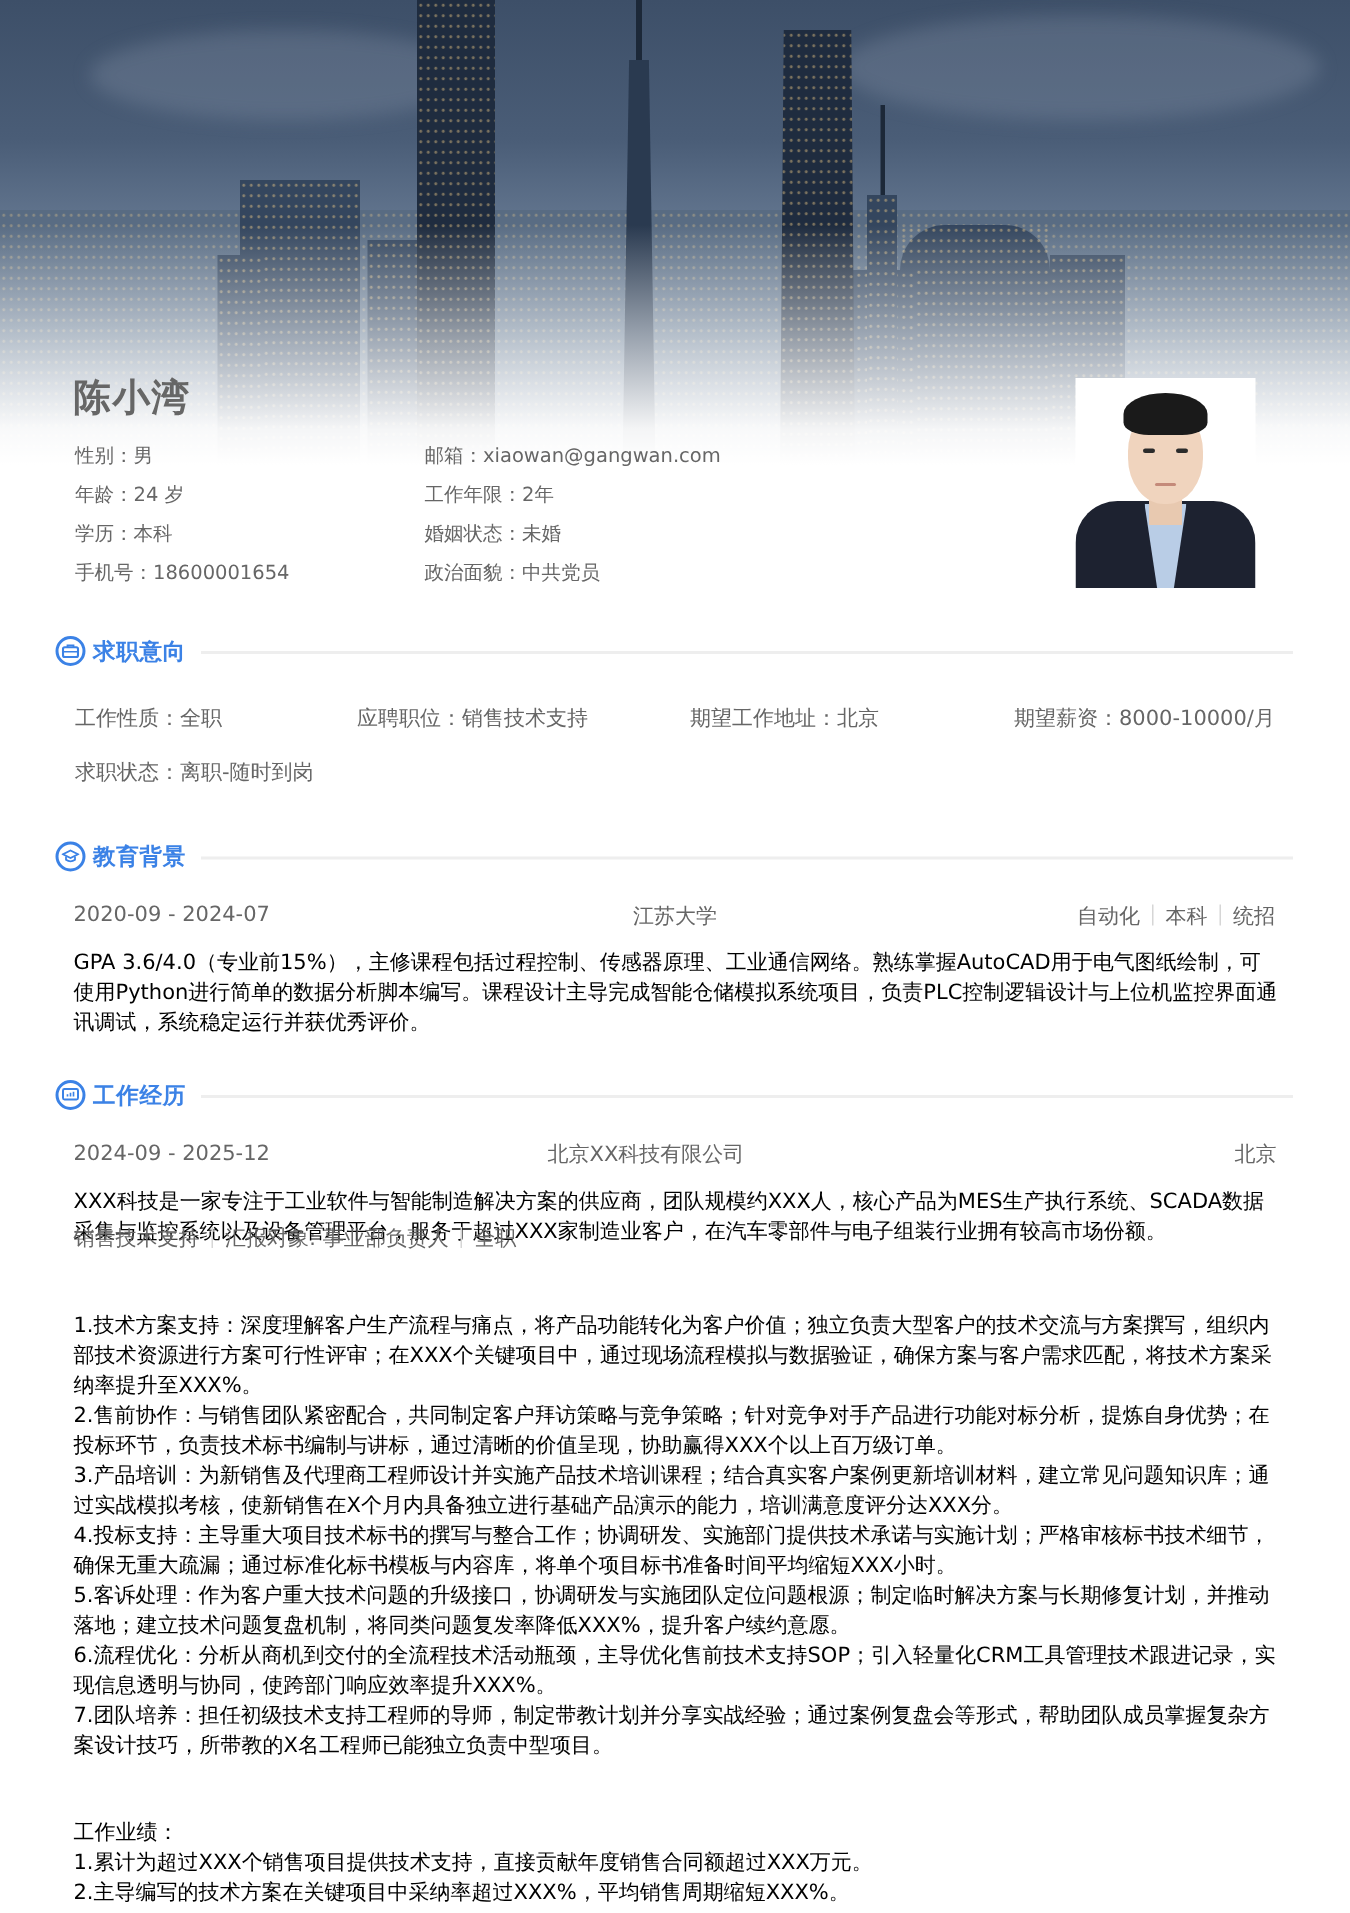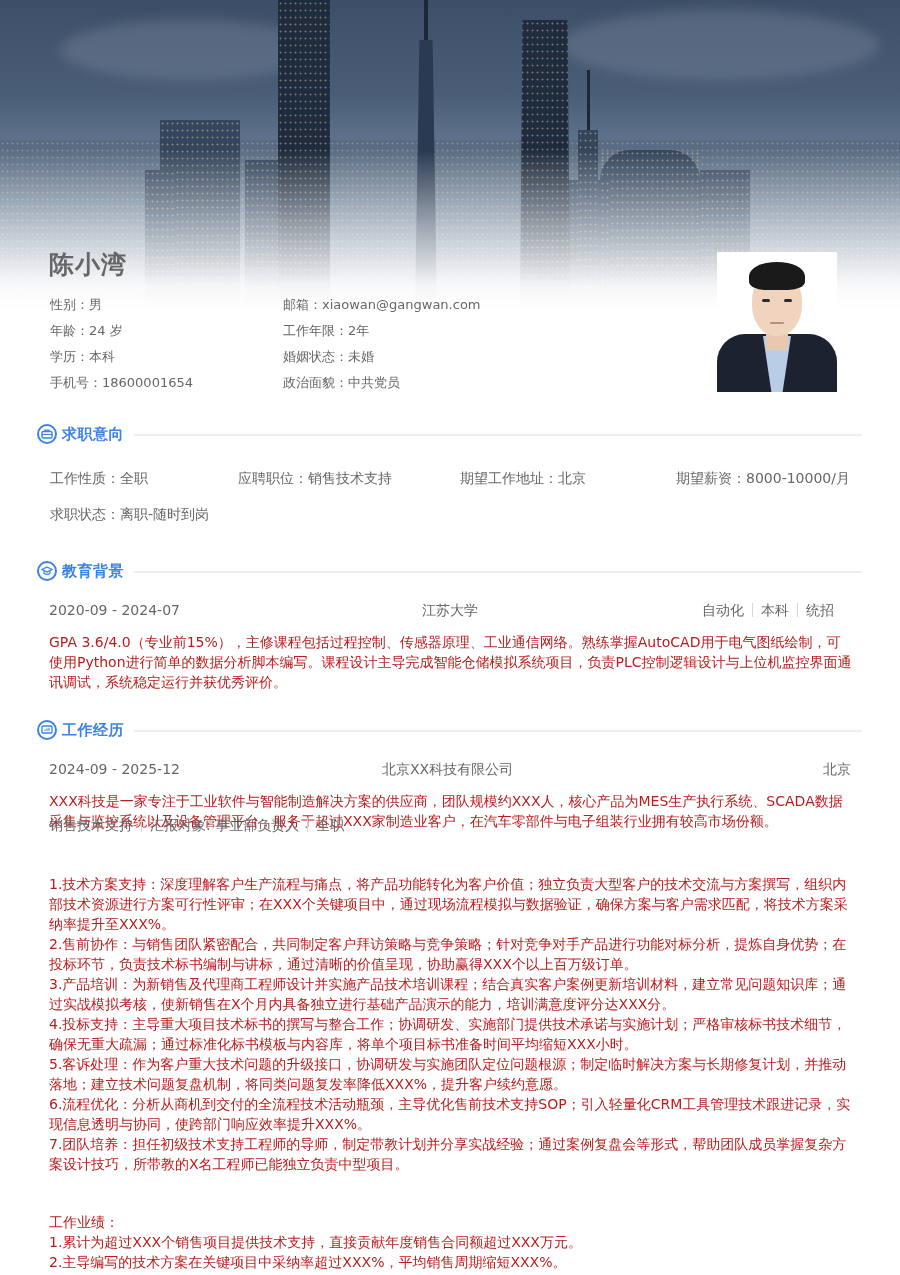--- a/index.html
+++ b/index.html
@@ -39,21 +39,21 @@
   .photo .eye { position: absolute; top: 47px; width: 8px; height: 3px; background: #2b2b2b; border-radius: 2px; }
   .photo .mouth { position: absolute; left: 53px; top: 70px; width: 14px; height: 2px; background: #c48a7a; border-radius: 2px; }
 
   
   .section-head { position: absolute; left: 37px; height: 24px; display: flex; align-items: center; }
   .section-head .icon { width: 20px; height: 20px; border: 2px solid #3b82e6; border-radius: 50%; display: flex; align-items: center; justify-content: center; margin-right: 5px; }
   .section-head .title { font-size: 15px; font-weight: bold; color: #3b82e6; letter-spacing: 0.5px; }
   .section-line { position: absolute; height: 2px; background: #eeeeee; left: 134px; width: 728px; }
 
   .txt { position: absolute; font-size: 14px; color: #666666; white-space: nowrap; }
-  .para { position: absolute; left: 49px; width: 805px; font-size: 14px; color: #b91c1c; line-height: 20px; }
+  .para { position: absolute; left: 49px; width: 805px; font-size: 14px; color: #000000; line-height: 20px; }
   .sep { display: inline-block; width: 1px; height: 14px; background: #d6d6d6; margin: 0 8px; vertical-align: -2px; }
   .right { text-align: right; }
 </style>
 </head>
 <body>
 
 <div class="banner">
   <div class="sky-cloud" style="left:60px;top:20px;width:260px;height:60px;"></div>
   <div class="sky-cloud" style="left:560px;top:10px;width:320px;height:70px;"></div>
 
@@ -145,38 +145,38 @@
         <path d="M6 1L11 3.5 6 6 1 3.5Z" fill="none" stroke="#3b82e6" stroke-width="1.3"></path>
         <path d="M3 5v2.2c1.8 1.3 4.2 1.3 6 0V5" fill="none" stroke="#3b82e6" stroke-width="1.2"></path>
       </svg>
   </span>
   <span class="title">教育背景</span>
 </div>
 <div class="section-line" style="top:571px;"></div>
 
 <div class="txt" style="left:49px;top:602px;">2020-09 - 2024-07</div>
 <div class="txt" style="left:422px;top:602px;">江苏大学</div>
-<div class="txt right" style="right:66px;top:602px;"><span>自动化</span><span class="sep"></span><span>本科</span><span class="sep"></span><span>统招</span></div>
+<div class="txt right" style="right:50px;top:602px;"><span>自动化</span><span class="sep"></span><span>本科</span><span class="sep"></span><span>统招</span></div>
 <div class="para" style="top:632px;">GPA 3.6/4.0（专业前15%），主修课程包括过程控制、传感器原理、工业通信网络。熟练掌握AutoCAD用于电气图纸绘制，可使用Python进行简单的数据分析脚本编写。课程设计主导完成智能仓储模拟系统项目，负责PLC控制逻辑设计与上位机监控界面通讯调试，系统稳定运行并获优秀评价。</div>
 
 <div class="section-head" style="top:718px;">
   <span class="icon">
     <svg width="12" height="10" viewBox="0 0 12 10">
         <rect x="1" y="1" width="10" height="7" rx="1" fill="none" stroke="#3b82e6" stroke-width="1.3"></rect>
         <line x1="4" y1="6" x2="4" y2="4.5" stroke="#3b82e6" stroke-width="1.1"></line>
         <line x1="6" y1="6" x2="6" y2="3.5" stroke="#3b82e6" stroke-width="1.1"></line>
         <line x1="8" y1="6" x2="8" y2="2.8" stroke="#3b82e6" stroke-width="1.1"></line>
       </svg>
   </span>
   <span class="title">工作经历</span>
 </div>
 <div class="section-line" style="top:730px;"></div>
 
 <div class="txt" style="left:49px;top:761px;">2024-09 - 2025-12</div>
-<div class="txt" style="left:382px;top:761px;">北京XX科技有限公司</div>
+<div class="txt" style="left:365px;top:761px;">北京XX科技有限公司</div>
 <div class="txt right" style="right:49px;top:761px;">北京</div>
 <div class="para" style="top:791px;">XXX科技是一家专注于工业软件与智能制造解决方案的供应商，团队规模约XXX人，核心产品为MES生产执行系统、SCADA数据采集与监控系统以及设备管理平台，服务于超过XXX家制造业客户，在汽车零部件与电子组装行业拥有较高市场份额。</div>
 <div class="txt" style="left:49px;top:817px;"><span>销售技术支持</span><span class="sep"></span><span>汇报对象: 事业部负责人</span><span class="sep"></span><span>全职</span></div>
 
 <div class="para" style="top:874px;">
   <div>1.技术方案支持：深度理解客户生产流程与痛点，将产品功能转化为客户价值；独立负责大型客户的技术交流与方案撰写，组织内部技术资源进行方案可行性评审；在XXX个关键项目中，通过现场流程模拟与数据验证，确保方案与客户需求匹配，将技术方案采纳率提升至XXX%。</div>
   <div>2.售前协作：与销售团队紧密配合，共同制定客户拜访策略与竞争策略；针对竞争对手产品进行功能对标分析，提炼自身优势；在投标环节，负责技术标书编制与讲标，通过清晰的价值呈现，协助赢得XXX个以上百万级订单。</div>
   <div>3.产品培训：为新销售及代理商工程师设计并实施产品技术培训课程；结合真实客户案例更新培训材料，建立常见问题知识库；通过实战模拟考核，使新销售在X个月内具备独立进行基础产品演示的能力，培训满意度评分达XXX分。</div>
   <div>4.投标支持：主导重大项目技术标书的撰写与整合工作；协调研发、实施部门提供技术承诺与实施计划；严格审核标书技术细节，确保无重大疏漏；通过标准化标书模板与内容库，将单个项目标书准备时间平均缩短XXX小时。</div>
   <div>5.客诉处理：作为客户重大技术问题的升级接口，协调研发与实施团队定位问题根源；制定临时解决方案与长期修复计划，并推动落地；建立技术问题复盘机制，将同类问题复发率降低XXX%，提升客户续约意愿。</div>

